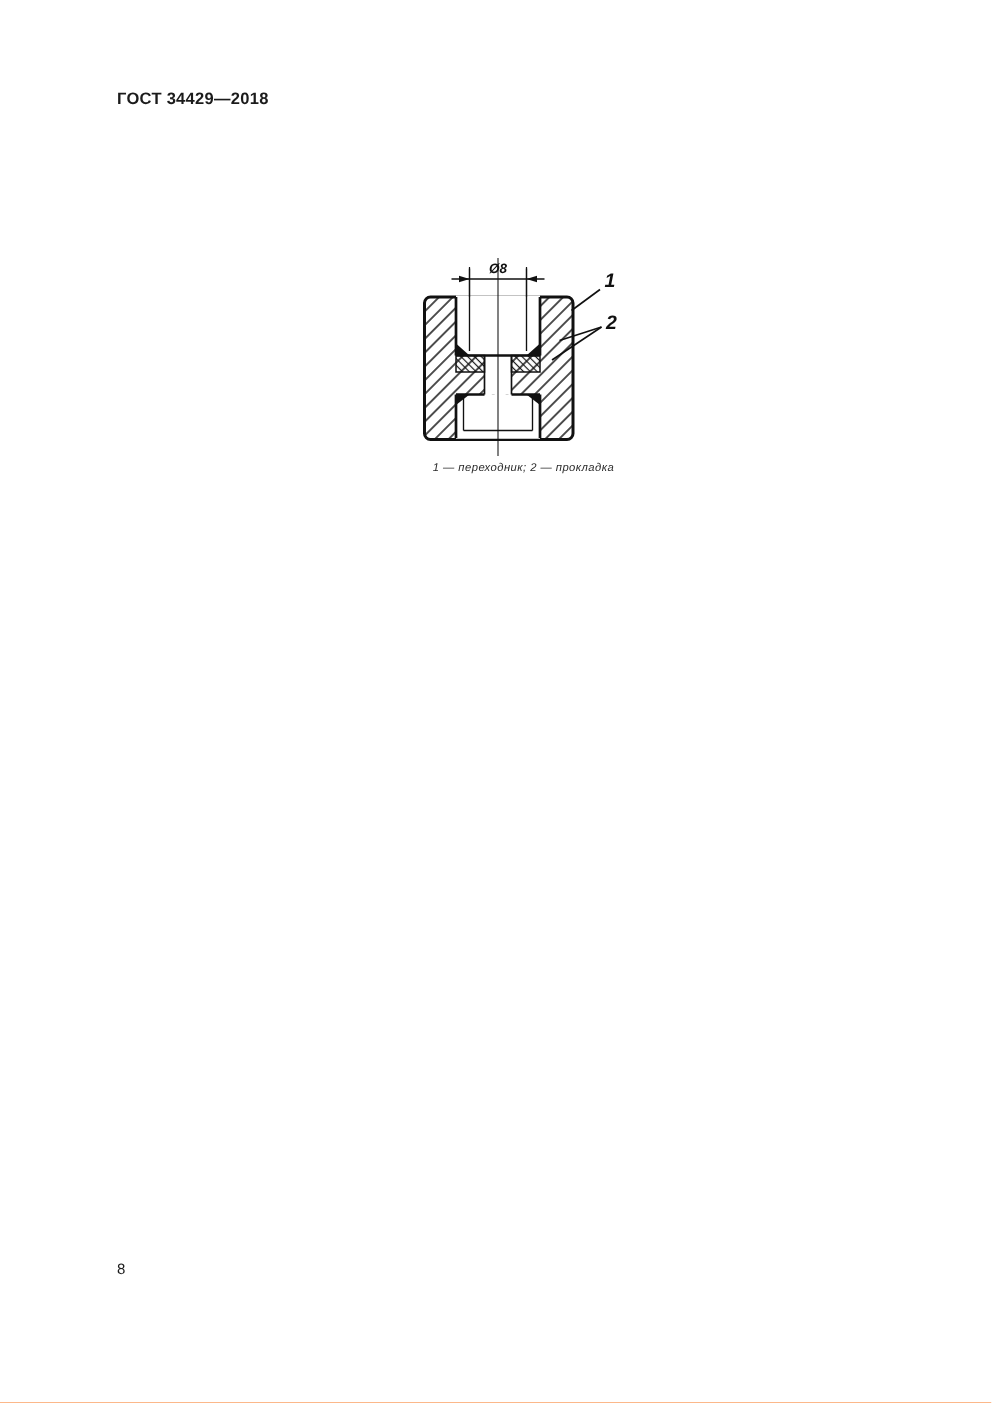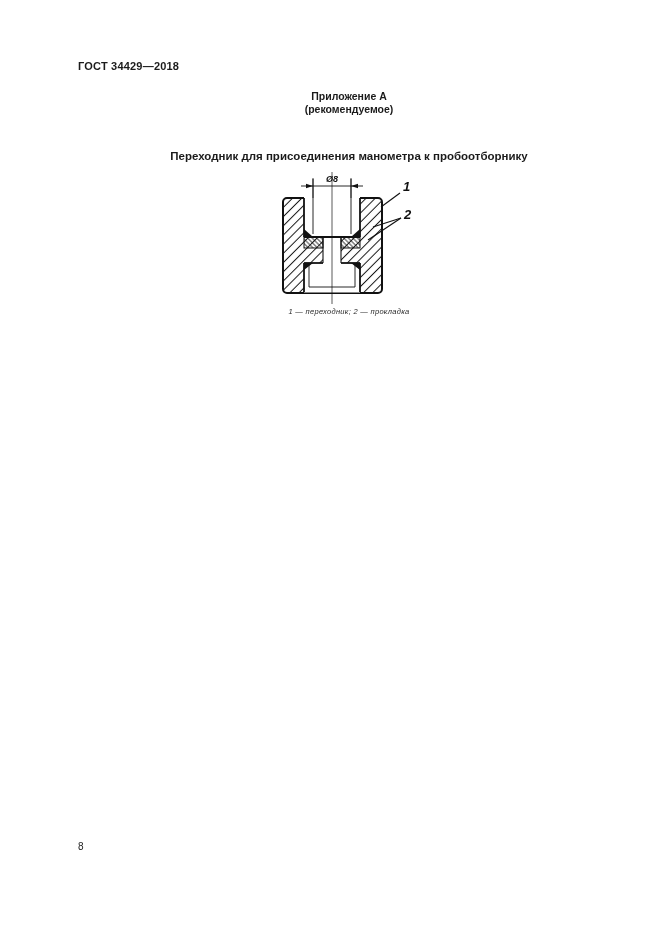--- a/index.html
+++ b/index.html
@@ -29,26 +29,21 @@
   .page-number{position:absolute;left:78px;top:841px;font-size:10px;}
   svg text{font-family:"Liberation Sans", sans-serif;}
 </style>
 </head>
 <body>
 
 <div class="page">
 
   <div class="doc-header">ГОСТ 34429—2018</div>
 
-  <div class="centered appendix-heading">
-    <div>Приложение А</div>
-    <div>(рекомендуемое)</div>
-  </div>
 
-  <div class="centered section-title">Переходник для присоединения манометра к пробоотборнику</div>
 
   <svg class="figure-svg" width="170" height="140" viewBox="0 0 170 140" xmlns="http://www.w3.org/2000/svg">
     <defs>
       <pattern id="hatchA" width="6.5" height="6.5" patternUnits="userSpaceOnUse" patternTransform="rotate(-45)">
         <line x1="0" y1="3.25" x2="6.5" y2="3.25" stroke="#151515" stroke-width="1"></line>
       </pattern>
       <pattern id="hatchB" width="3.2" height="3.2" patternUnits="userSpaceOnUse" patternTransform="rotate(45)">
         <line x1="0" y1="1.6" x2="3.2" y2="1.6" stroke="#151515" stroke-width="0.8"></line>
       </pattern>
     </defs>

